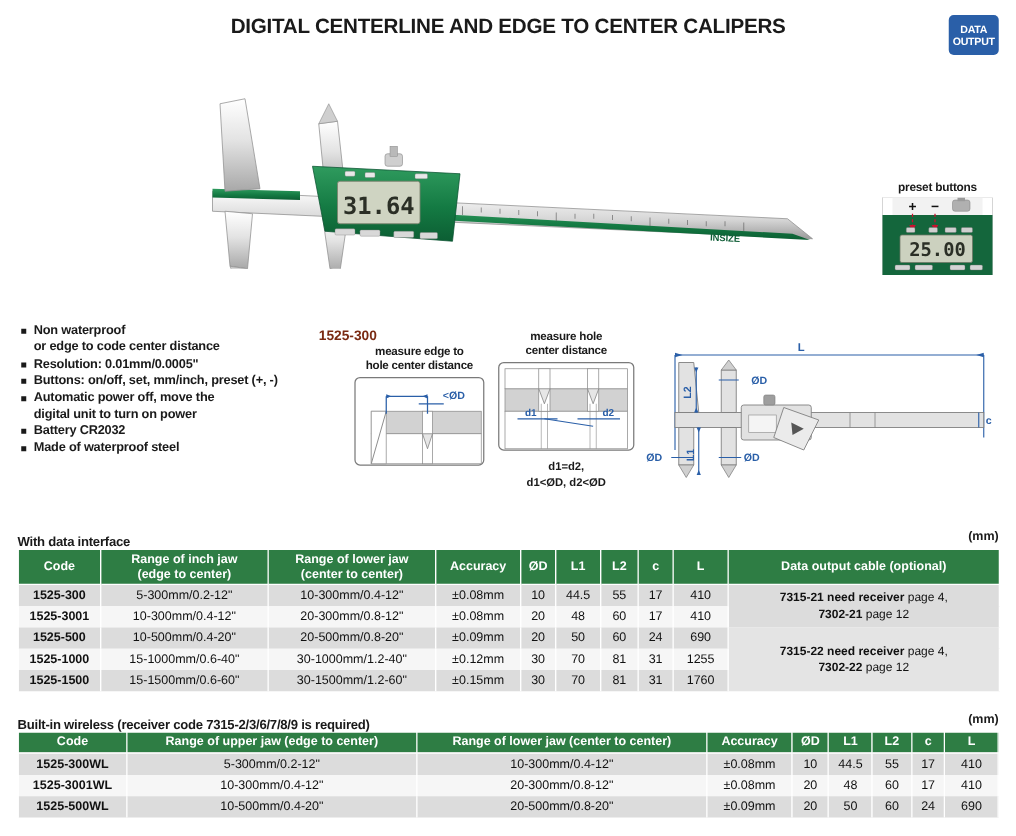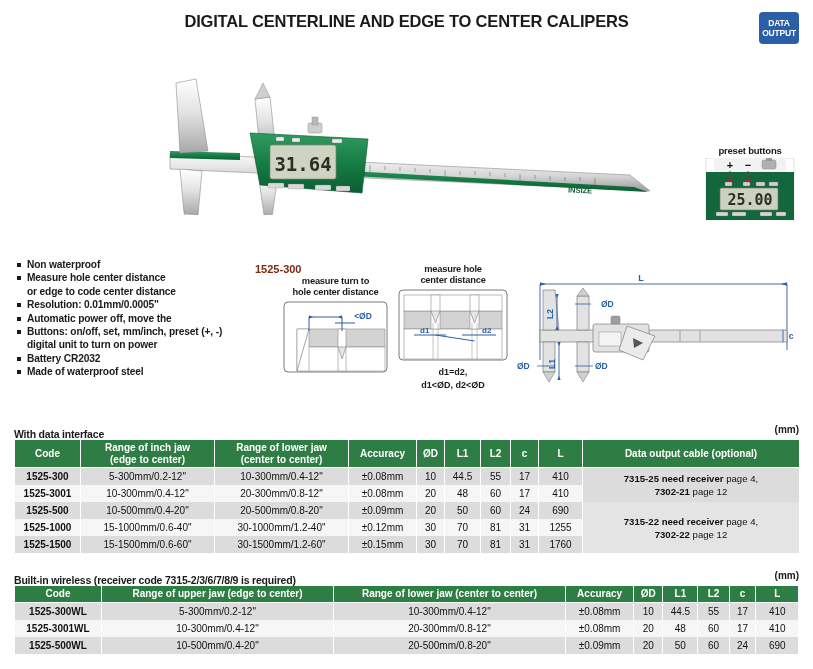--- a/index.html
+++ b/index.html
@@ -264,33 +264,32 @@
       <rect x="40" y="54" width="14" height="4" rx="1"></rect>
       <rect x="68" y="54" width="12" height="4" rx="1"></rect>
       <rect x="84" y="54" width="10" height="4" rx="1"></rect>
     </g>
   </svg>
 </div>
 
 <div class="features">
   <ul>
     <li class="bulleted">Non waterproof</li>
-    <li class="bulleted">Measure hole center distance</li>
     <li class="cont">or edge to code center distance</li>
     <li class="bulleted">Resolution: 0.01mm/0.0005"</li>
+    <li class="bulleted">Buttons: on/off, set, mm/inch, preset (+, -)</li>
     <li class="bulleted">Automatic power off, move the</li>
-    <li class="bulleted">Buttons: on/off, set, mm/inch, preset (+, -)</li>
     <li class="cont">digital unit to turn on power</li>
     <li class="bulleted">Battery CR2032</li>
     <li class="bulleted">Made of waterproof steel</li>
   </ul>
 </div>
 
 <div class="diagram" id="diag-edge">
-  <div class="diagram-caption">measure turn to</div>
+  <div class="diagram-caption">measure edge to</div>
   <div class="diagram-caption">hole center distance</div>
   <svg viewBox="0 0 105 72" width="105" height="72" style="margin-top:3px;">
     <rect x="1" y="1" width="103" height="70" rx="4" fill="#ffffff" stroke="#7a7a7a" stroke-width="1"></rect>
 
     <rect x="14" y="28" width="88" height="18" fill="#d2d2d2" stroke="#8d8d8d" stroke-width="0.6"></rect>
     <rect x="14" y="46" width="88" height="24" fill="#ffffff" stroke="#8d8d8d" stroke-width="0.6"></rect>
 
     <polygon points="14,28 26,28 26,70 14,70" fill="#ffffff" stroke="#8d8d8d" stroke-width="0.6"></polygon>
     <line x1="14" y1="70" x2="26" y2="28" stroke="#8d8d8d" stroke-width="0.8"></line>
 
@@ -436,21 +435,21 @@
         <td class="code">1525-300</td>
         <td>5-300mm/0.2-12"</td>
         <td>10-300mm/0.4-12"</td>
         <td>±0.08mm</td>
         <td>10</td>
         <td>44.5</td>
         <td>55</td>
         <td>17</td>
         <td>410</td>
         <td class="cable" rowspan="2">
-          <b>7315-25 need receiver</b><span> page 4,</span><br>
+          <b>7315-21 need receiver</b><span> page 4,</span><br>
           <b>7302-21</b><span> page 12</span>
         </td>
       </tr>
       <tr>
         <td class="code">1525-3001</td>
         <td>10-300mm/0.4-12"</td>
         <td>20-300mm/0.8-12"</td>
         <td>±0.08mm</td>
         <td>20</td>
         <td>48</td>

